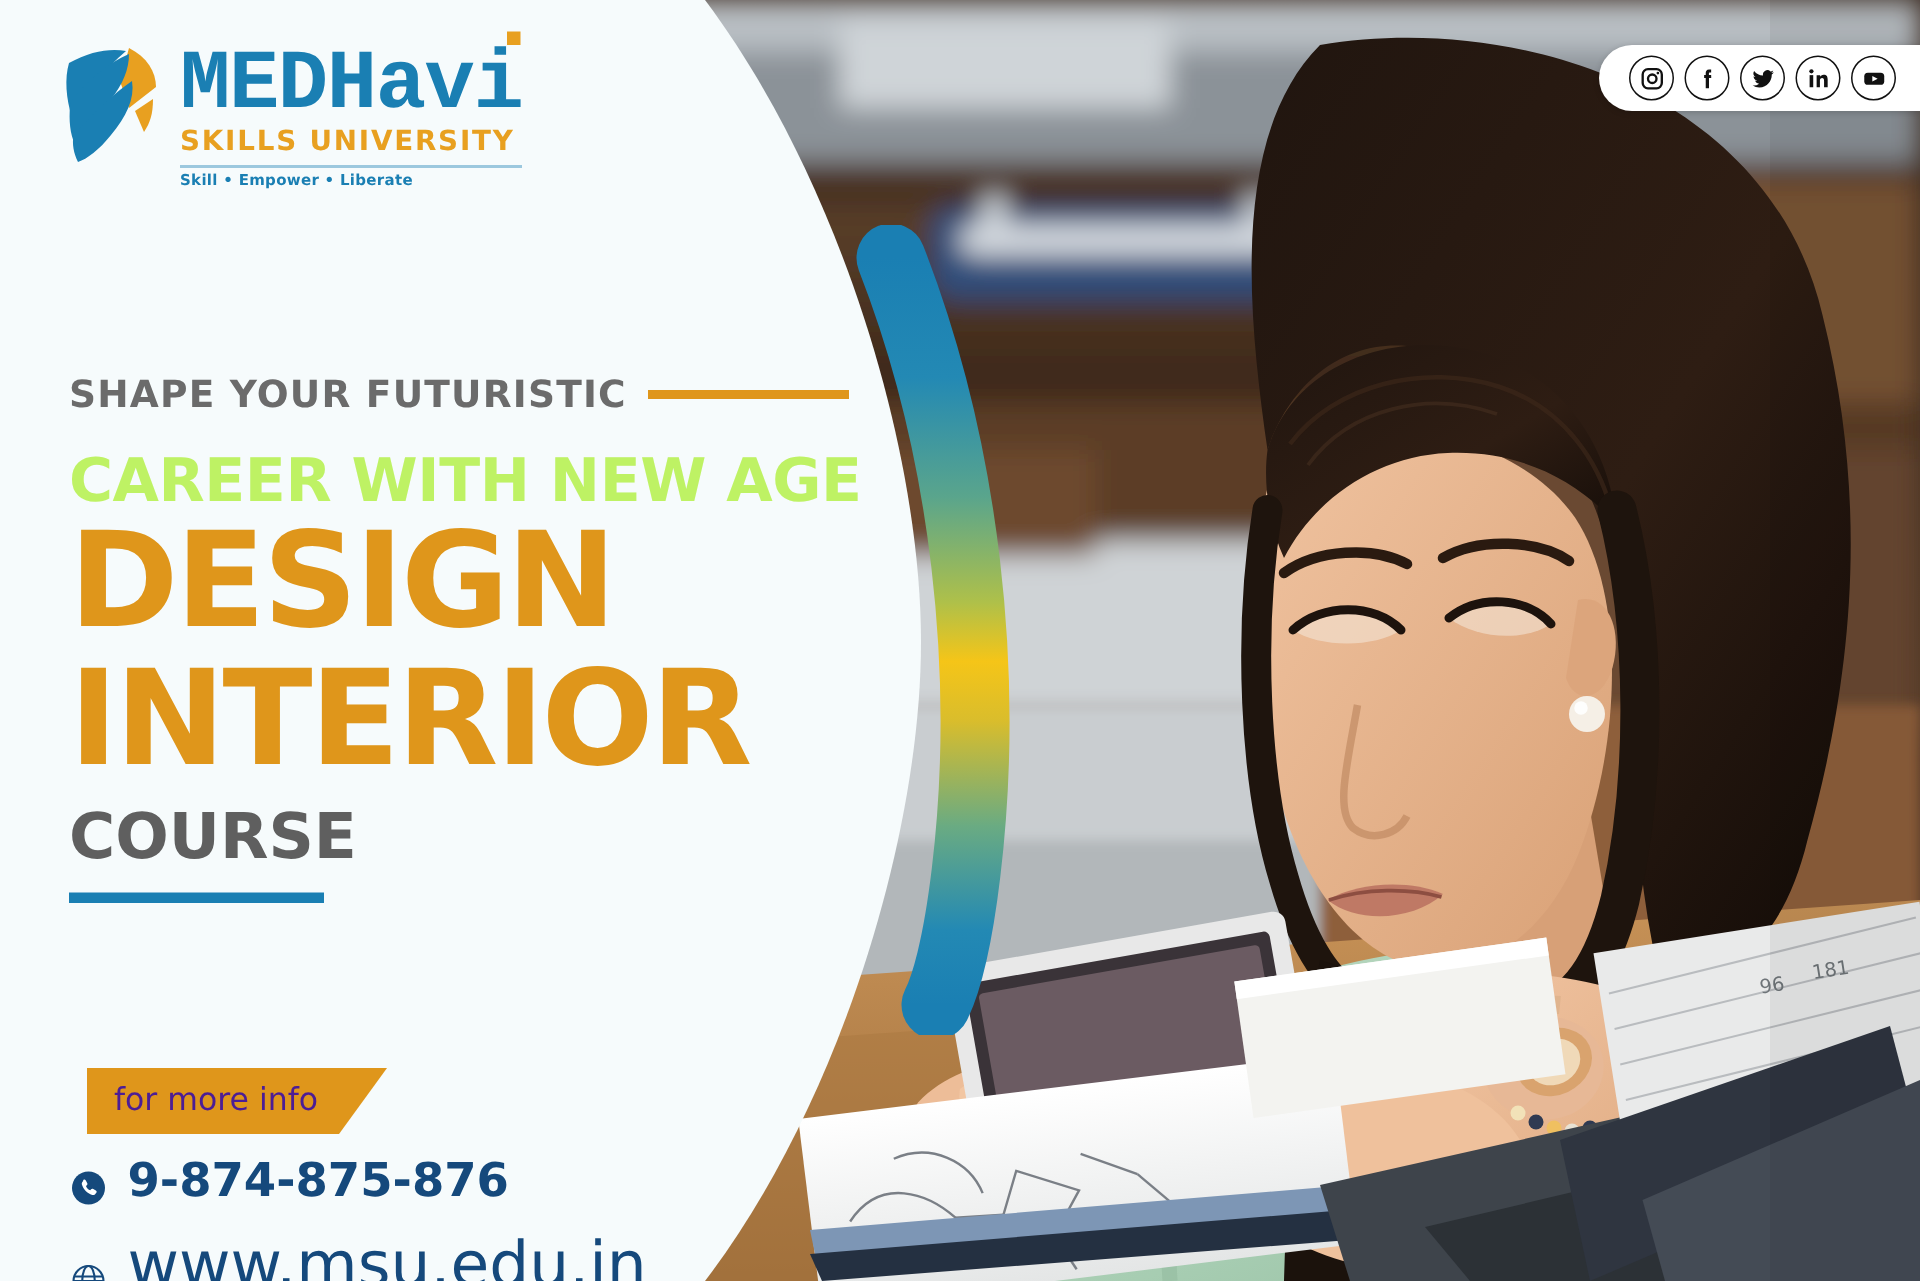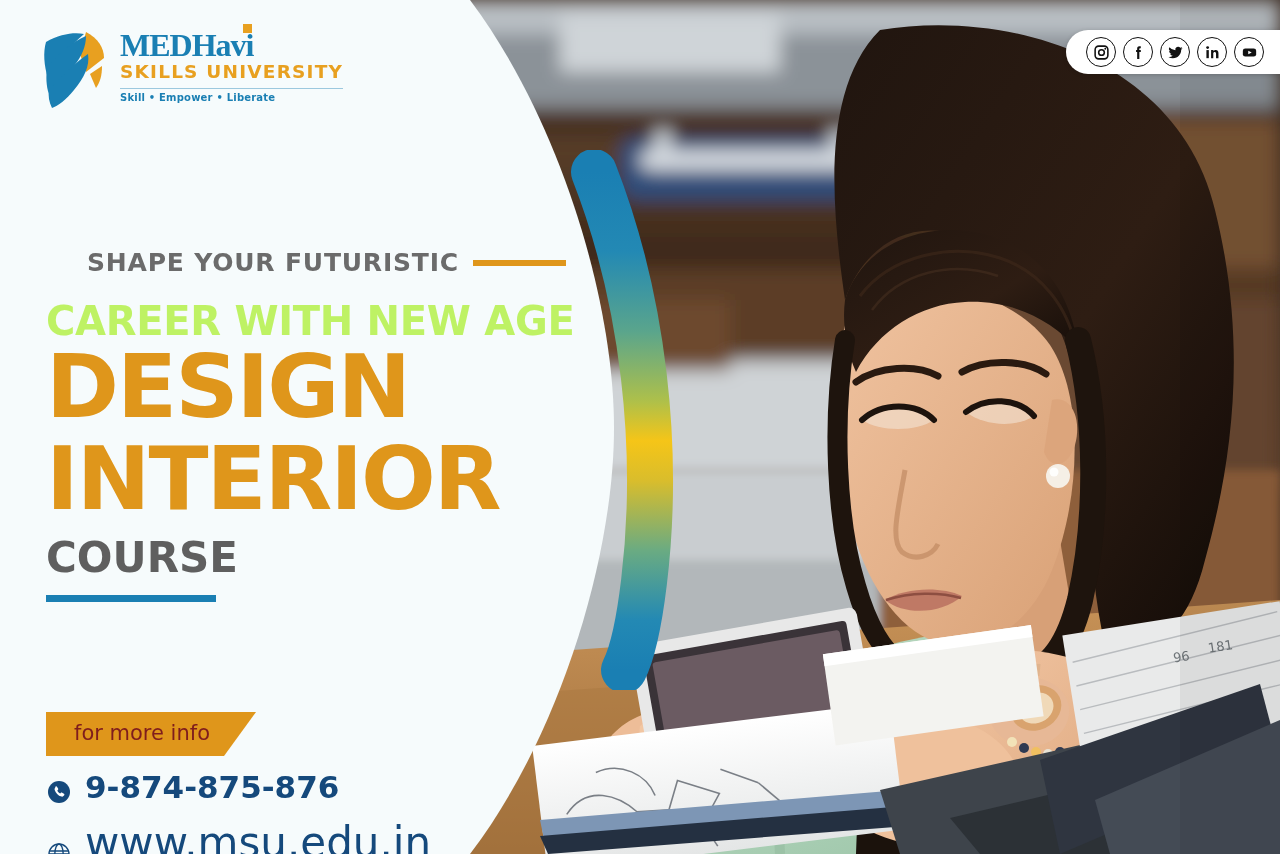--- a/index.html
+++ b/index.html
@@ -43,23 +43,23 @@
   
   .logo {
     position:absolute; left:40px; top:28px;
     display:flex; align-items:flex-start; gap:10px;
     z-index:12;
   }
   .logo-mark { width:70px; height:82px; flex:none; }
   .logo-mark svg { display:block; width:70px; height:82px; }
   .logo-text { padding-top:2px; }
   .logo-word {
-    font-size:32px; font-weight:bold; letter-spacing:-1px;
+    font-size:56px; font-weight:bold; letter-spacing:-1px;
     color:#1a7fb3; line-height:0.95; white-space:nowrap;
-    font-family:Liberation Serif, serif;
+    font-family:Liberation Mono, monospace;
   }
   .logo-word .dot-i { color:#1a7fb3; position:relative; }
   .logo-word .dot-i::after {
     content:""; position:absolute; top:-3px; right:1px;
     width:9px; height:9px; background:#e8a020;
   }
   .logo-sub {
     font-size:18.5px; font-weight:bold; color:#e8a020;
     letter-spacing:1.2px; line-height:1.2; margin-top:1px;
     white-space:nowrap; font-family:"DejaVu Sans", sans-serif;
@@ -90,21 +90,20 @@
   .social-icon svg { display:block; }
 
   
   .headline { position:absolute; left:46px; top:248px; z-index:11; width:520px; }
 
   .kicker-row { display:flex; align-items:center; gap:14px; }
   .kicker {
     font-size:25px; font-weight:bold; color:#6b6b6b;
     letter-spacing:0.8px; white-space:nowrap;
     font-family:"DejaVu Sans", sans-serif;
-    margin-left:41px;
   }
   .kicker-rule { height:6px; background:#df961b; flex:1 1 auto; min-width:60px; }
 
   .line-blue {
     font-size:40px; font-weight:bold; color:#bef264;
     letter-spacing:-0.3px; line-height:1.22; margin-top:20px;
     white-space:nowrap; font-family:"DejaVu Sans", sans-serif;
   }
   .line-big {
     font-size:88px; font-weight:bold; color:#df961b;
@@ -118,25 +117,26 @@
     white-space:nowrap; font-family:"DejaVu Sans", sans-serif;
   }
   .underline-blue {
     width:170px; height:7px; background:#1a7fb3; margin-top:12px;
   }
 
   
   .contact { position:absolute; left:46px; top:712px; z-index:11; }
   .info-badge {
     position:relative; display:inline-block;
-    background:#df961b; color:#7f1d1d;
+    background:#df961b; color:#4c1d95;
     font-size:21px; line-height:1;
-    padding:11px 46px 12px 28px;
+    padding:11px 46px 12px 18px;
     font-family:"DejaVu Sans", sans-serif;
     clip-path: polygon(0 0, 100% 0, calc(100% - 32px) 100%, 0 100%);
+    margin-left: 12px;
   }
   .contact-row {
     display:flex; align-items:flex-end; gap:13px;
     margin-top:13px;
   }
   .contact-row:first-of-type { margin-top:16px; }
   .contact-ico { width:26px; height:26px; flex:none; display:flex; align-items:center; justify-content:center; }
   .contact-ico svg { display:block; }
   .contact-text {
     font-size:31px; font-weight:bold; color:#15497c;

